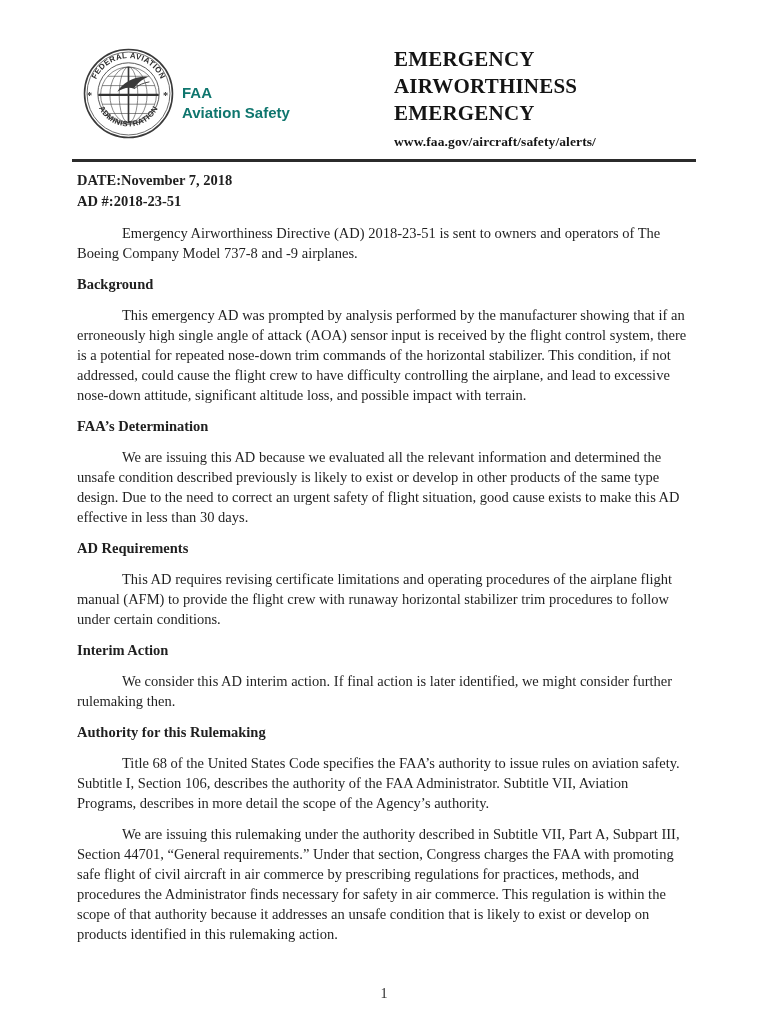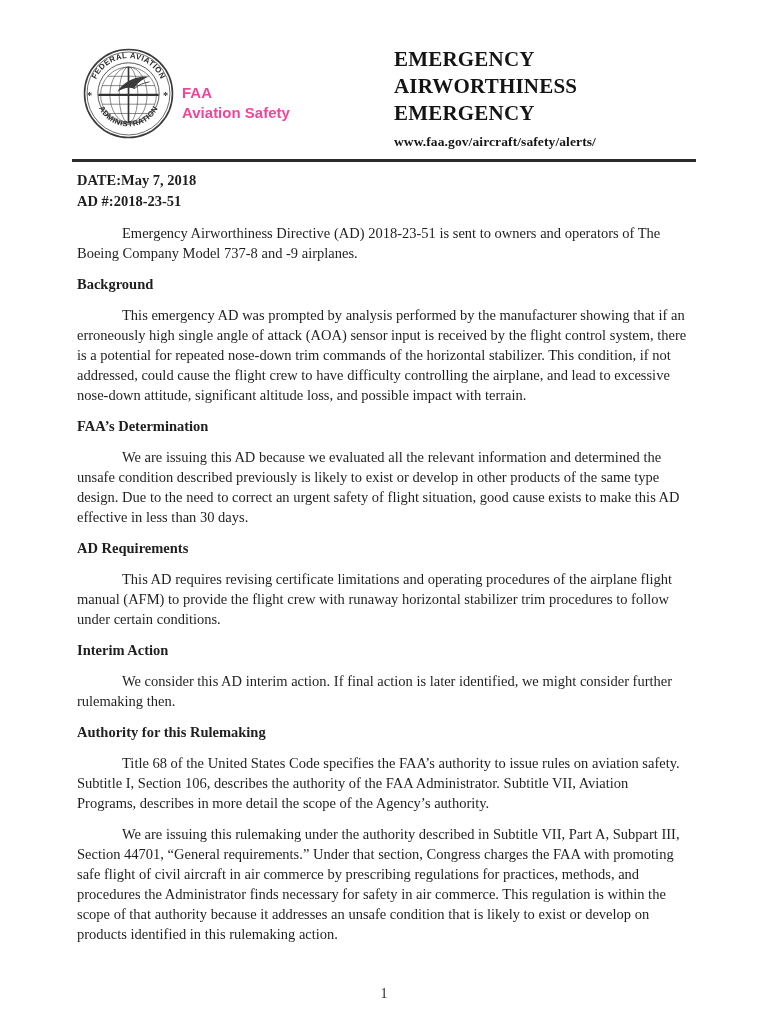--- a/index.html
+++ b/index.html
@@ -25,21 +25,21 @@
     height: 93px;
   }
   .agency {
     position: absolute;
     left: 182px;
     top: 83px;
     font-family: "Liberation Sans", sans-serif;
     font-weight: bold;
     font-size: 15px;
     line-height: 20px;
-    color: #ec4899;
+    color: #0f766e;
   }
   .title-block {
     position: absolute;
     left: 394px;
     top: 46px;
     font-weight: bold;
     color: #141414;
   }
   .doc-title div {
     font-size: 21px;
@@ -141,21 +141,21 @@
       <div>EMERGENCY</div>
     </div>
     <div class="doc-url">www.faa.gov/aircraft/safety/alerts/</div>
   </div>
 
   <div class="rule"></div>
 
   <article class="content">
 
     <div class="block">
-      <div class="meta-line"><span class="meta-label">DATE:</span><span>May 7, 2018</span></div>
+      <div class="meta-line"><span class="meta-label">DATE:</span><span>November 7, 2018</span></div>
       <div class="meta-line"><span class="meta-label">AD #:</span><span>2018-23-51</span></div>
     </div>
 
     <p class="block indent">Emergency Airworthiness Directive (AD) 2018-23-51 is sent to owners and operators of The Boeing Company Model 737-8 and -9 airplanes.</p>
 
     <section>
       <h3 class="block">Background</h3>
       <p class="block indent">This emergency AD was prompted by analysis performed by the manufacturer showing that if an erroneously high single angle of attack (AOA) sensor input is received by the flight control system, there is a potential for repeated nose-down trim commands of the horizontal stabilizer. This condition, if not addressed, could cause the flight crew to have difficulty controlling the airplane, and lead to excessive nose-down attitude, significant altitude loss, and possible impact with terrain.</p>
     </section>
 

